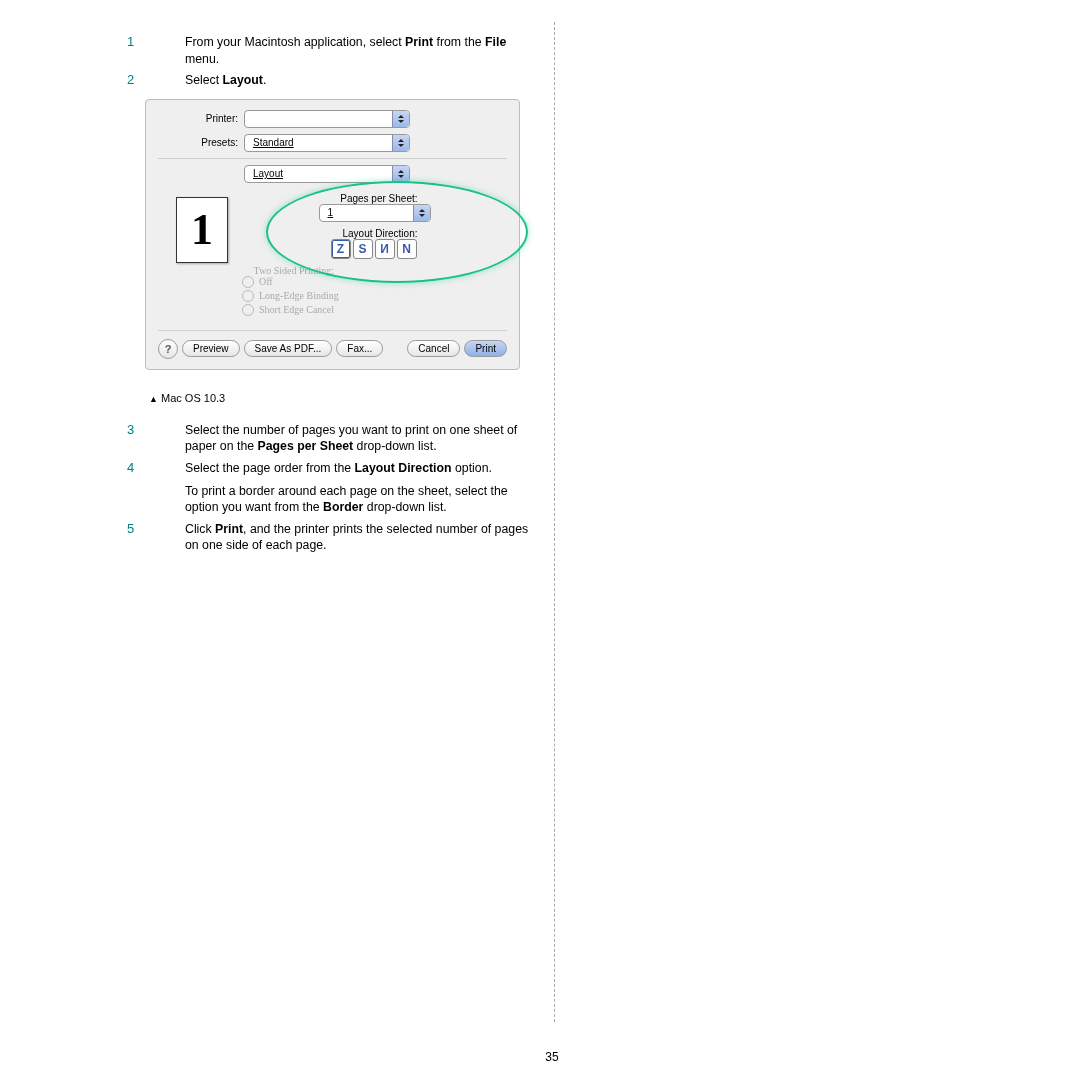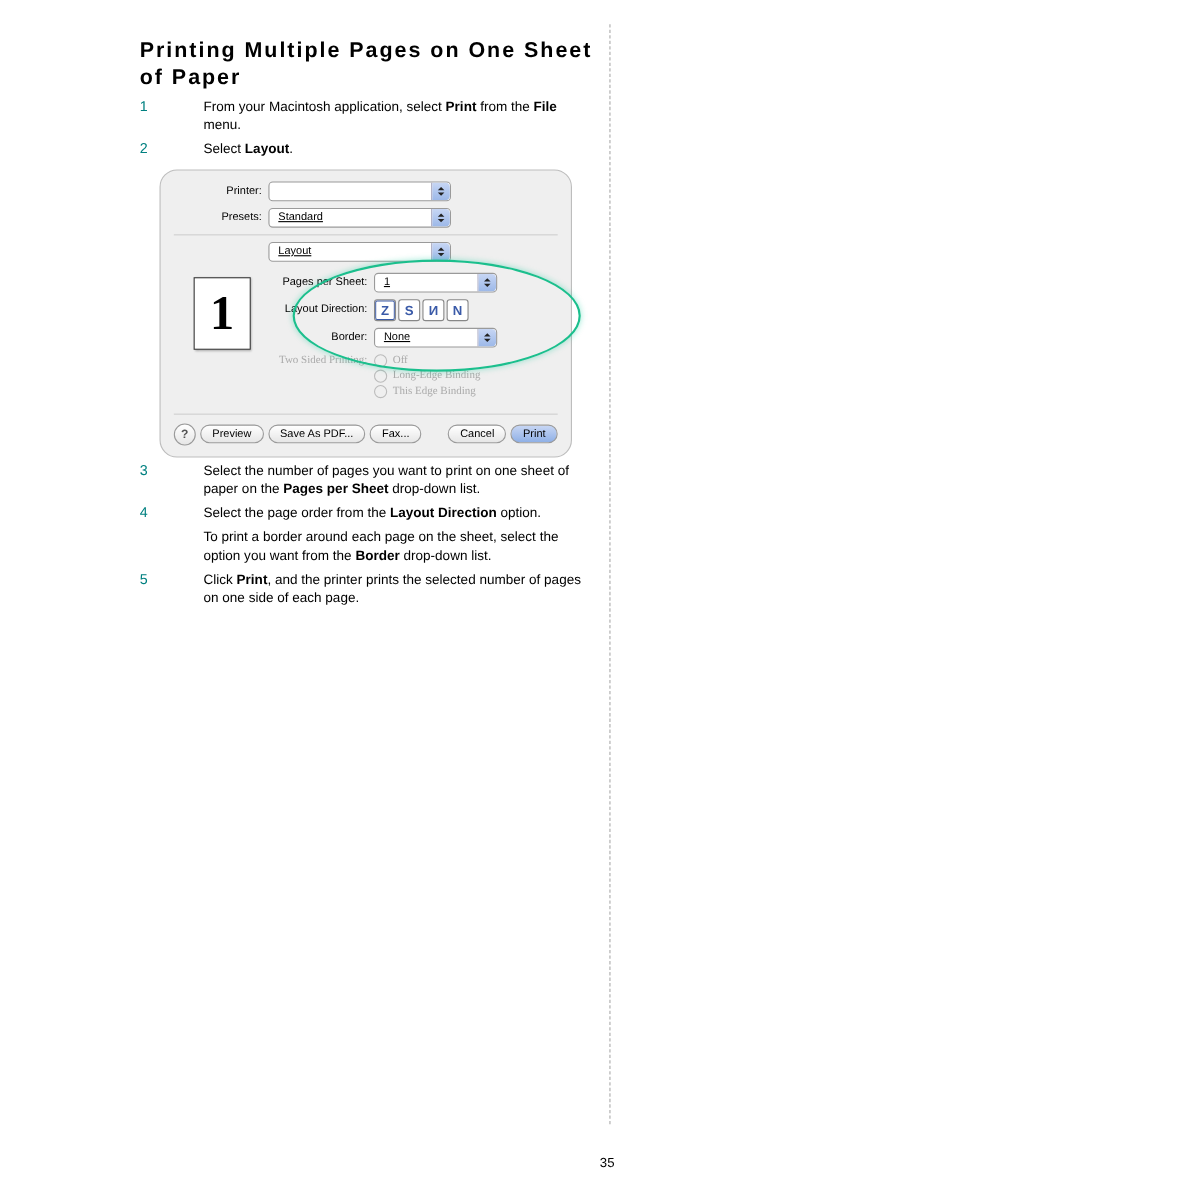--- a/index.html
+++ b/index.html
@@ -72,21 +72,21 @@
   .step-body p:last-child { margin-bottom: 0; }
 
   
   .dialog-wrap {
     margin: 10px 0 4px 18px;
   }
   .dialog {
     width: 375px;
     background: #efefef;
     border: 1px solid #bdbdbd;
-    border-radius: 16px;
+    border-radius: 4px;
     box-sizing: border-box;
     padding: 10px 12px 10px 12px;
     position: relative;
     font-family: "Lucida Grande", Arial, sans-serif;
   }
   .drow {
     display: flex;
     align-items: center;
     margin-bottom: 6px;
   }
@@ -163,21 +163,21 @@
     font-size: 44px;
     font-weight: bold;
     margin-left: 18px;
     margin-top: 4px;
     box-shadow: 1px 1px 2px rgba(0,0,0,0.3);
   }
   .layout-fields {
     flex: 1;
     font-size: 10px;
   }
-  .lfrow { display:flex; align-items:center; margin-bottom:6px; }
+  .lfrow { display:flex; align-items:center; margin-bottom:6px;flex-direction:column; }
   .lflabel { width: 92px; text-align:right; padding-right:6px; }
   .iconbtn {
     width: 20px; height: 20px;
     border: 1px solid #888; border-radius: 3px;
     background: #fff;
     margin-right: 2px;
     display:flex; align-items:center; justify-content:center;
     font-size: 12px;
     font-weight: bold;
     color: #3a5aa8;
@@ -229,24 +229,20 @@
     font-size: 12px;
   }
 </style>
 </head>
 <body>
 
 <div class="page">
   <div class="column-divider"></div>
 
   <div class="left-col">
-    <h2 class="title">
-      <span>Printing Multiple Pages on One Sheet</span><br>
-      <span>of Paper</span>
-    </h2>
 
     <ol class="steps" id="steps-top">
         <li>
           <div class="step-num">1</div>
           <div class="step-body">
             <p>From your Macintosh application, select <span class="b">Print</span> from the <span class="b">File</span> menu.</p>
           </div>
         </li>
         <li>
           <div class="step-num">2</div>
@@ -295,61 +291,58 @@
               </div>
               <div class="lfrow">
                 <div class="lflabel">Layout Direction:</div>
                 <div id="ld-icons" style="display:flex">
                     <div class="iconbtn sel">Z</div>
                     <div class="iconbtn">S</div>
                     <div class="iconbtn">И</div>
                     <div class="iconbtn">N</div>
                   </div>
               </div>
-              <div class="lfrow">
-                <div class="lflabel">Border:</div>
-                <div class="dselect" style="width:112px">
-                  <span>None</span>
-                  <div class="selcap"></div>
-                </div>
-              </div>
               <div class="lfrow tws" style="align-items:flex-start">
                 <div class="lflabel" style="color:#aaa">Two Sided Printing:</div>
                 <div>
                   <div class="r">
                       <span class="rd"></span>
                       <span>Off</span>
                     </div>
                   <div class="r">
                       <span class="rd"></span>
                       <span>Long-Edge Binding</span>
                     </div>
                   <div class="r">
                       <span class="rd"></span>
-                      <span>This Edge Binding</span>
+                      <span>Short Edge Cancel</span>
                     </div>
                 </div>
               </div>
             </div>
           </div>
         </div>
 
         <hr class="dsep">
         <div class="btnbar">
           <div class="helpbtn">?</div>
           <div class="macbtn">Preview</div>
           <div class="macbtn">Save As PDF...</div>
           <div class="macbtn">Fax...</div>
           <div class="spacer"></div>
           <div class="macbtn">Cancel</div>
           <div class="macbtn default">Print</div>
         </div>
       </div>
     </div>
 
+    <div class="caption">
+      <span class="tri">▲</span>
+      <span>Mac OS 10.3</span>
+    </div>
 
     <ol class="steps" id="steps-bottom">
         <li>
           <div class="step-num">3</div>
           <div class="step-body">
             <p>Select the number of pages you want to print on one sheet of paper on the <span class="b">Pages per Sheet</span> drop-down list.</p>
           </div>
         </li>
         <li>
           <div class="step-num">4</div>

